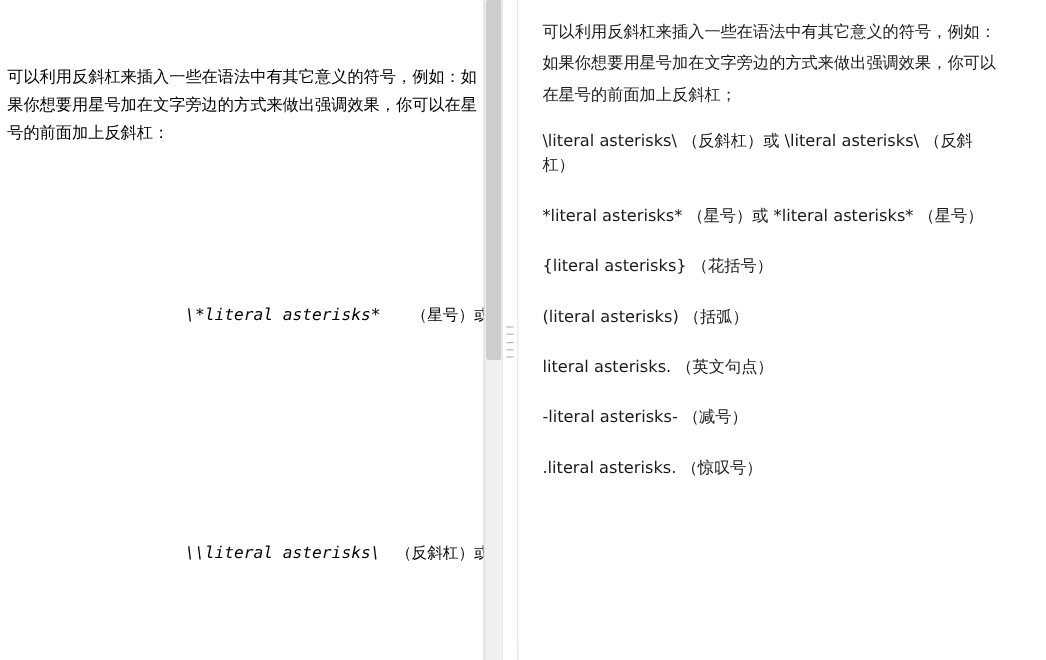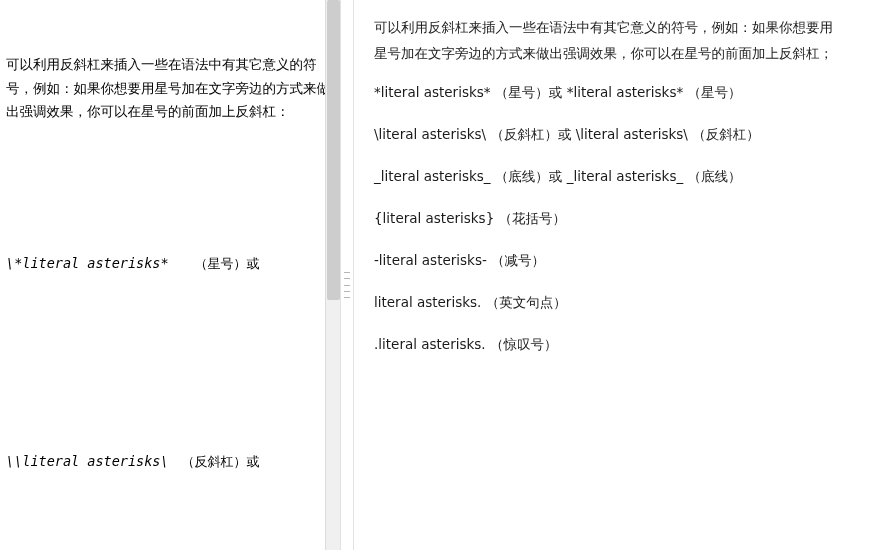--- a/index.html
+++ b/index.html
@@ -17,21 +17,21 @@
     position: relative;
     width: 872px;
     height: 550px;
     display: flex;
     background: #ffffff;
   }
 
   
   .editor-pane {
     position: relative;
-    width: 340px;
+    width: 418px;
     height: 550px;
     background: #ffffff;
     overflow: hidden;
     box-sizing: border-box;
   }
   .editor-body {
     padding: 6px 10px 0 6px;
     font-family: "DejaVu Sans Mono", "Liberation Mono", monospace;
     font-size: 13.5px;
     line-height: 23.6px;
@@ -54,21 +54,21 @@
   .ed-code {
     font-family: "DejaVu Sans Mono", "Liberation Mono", monospace;
     font-size: 13.5px;
     font-style: italic;
   }
   .ed-note {
     font-family: "DejaVu Sans", sans-serif;
     font-size: 13px;
     font-style: normal;
   }
-  .ed-block { margin-bottom: 9px; }
+  .ed-block { margin-bottom: 9px; text-align: right; }
 
   
   .editor-scrollbar {
     position: absolute;
     top: 0;
     right: 0;
     width: 15px;
     height: 550px;
     background: #f0f0f0;
     border-left: 1px solid #dcdcdc;
@@ -188,23 +188,23 @@
       <i></i>
         <i></i>
         <i></i>
         <i></i>
         <i></i>
     </div>
   </div>
 
   <div class="preview-pane">
     <p class="pv-para">可以利用反斜杠来插入一些在语法中有其它意义的符号，例如：如果你想要用星号加在文字旁边的方式来做出强调效果，你可以在星号的前面加上反斜杠；</p>
+    <p class="pv-line">\literal asterisks\ （反斜杠）或 \literal asterisks\ （反斜杠）</p>
     <p class="pv-line">*literal asterisks* （星号）或 *literal asterisks* （星号）</p>
-    <p class="pv-line">\literal asterisks\ （反斜杠）或 \literal asterisks\ （反斜杠）</p>
-    <p class="pv-line">_literal asterisks_ （底线）或 _literal asterisks_ （底线）</p>
     <p class="pv-line">{literal asterisks} （花括号）</p>
+    <p class="pv-line">(literal asterisks) （括弧）</p>
+    <p class="pv-line">literal asterisks. （英文句点）</p>
     <p class="pv-line">-literal asterisks- （减号）</p>
-    <p class="pv-line">literal asterisks. （英文句点）</p>
     <p class="pv-line">.literal asterisks. （惊叹号）</p>
 
   </div>
 
 </div>
 
 </body></html>

